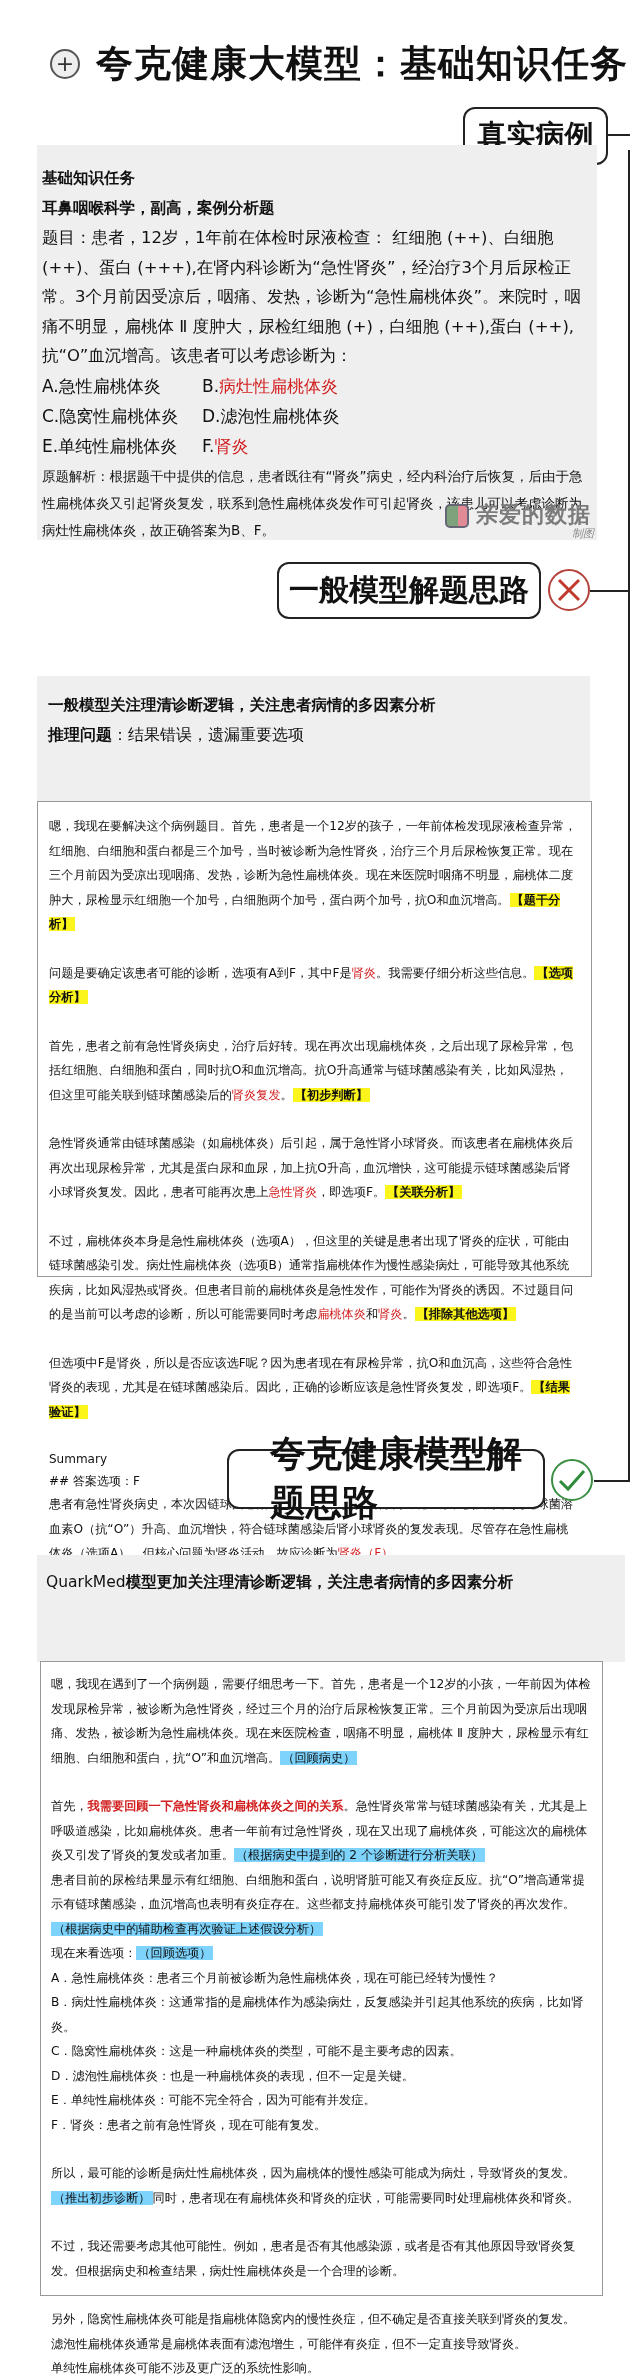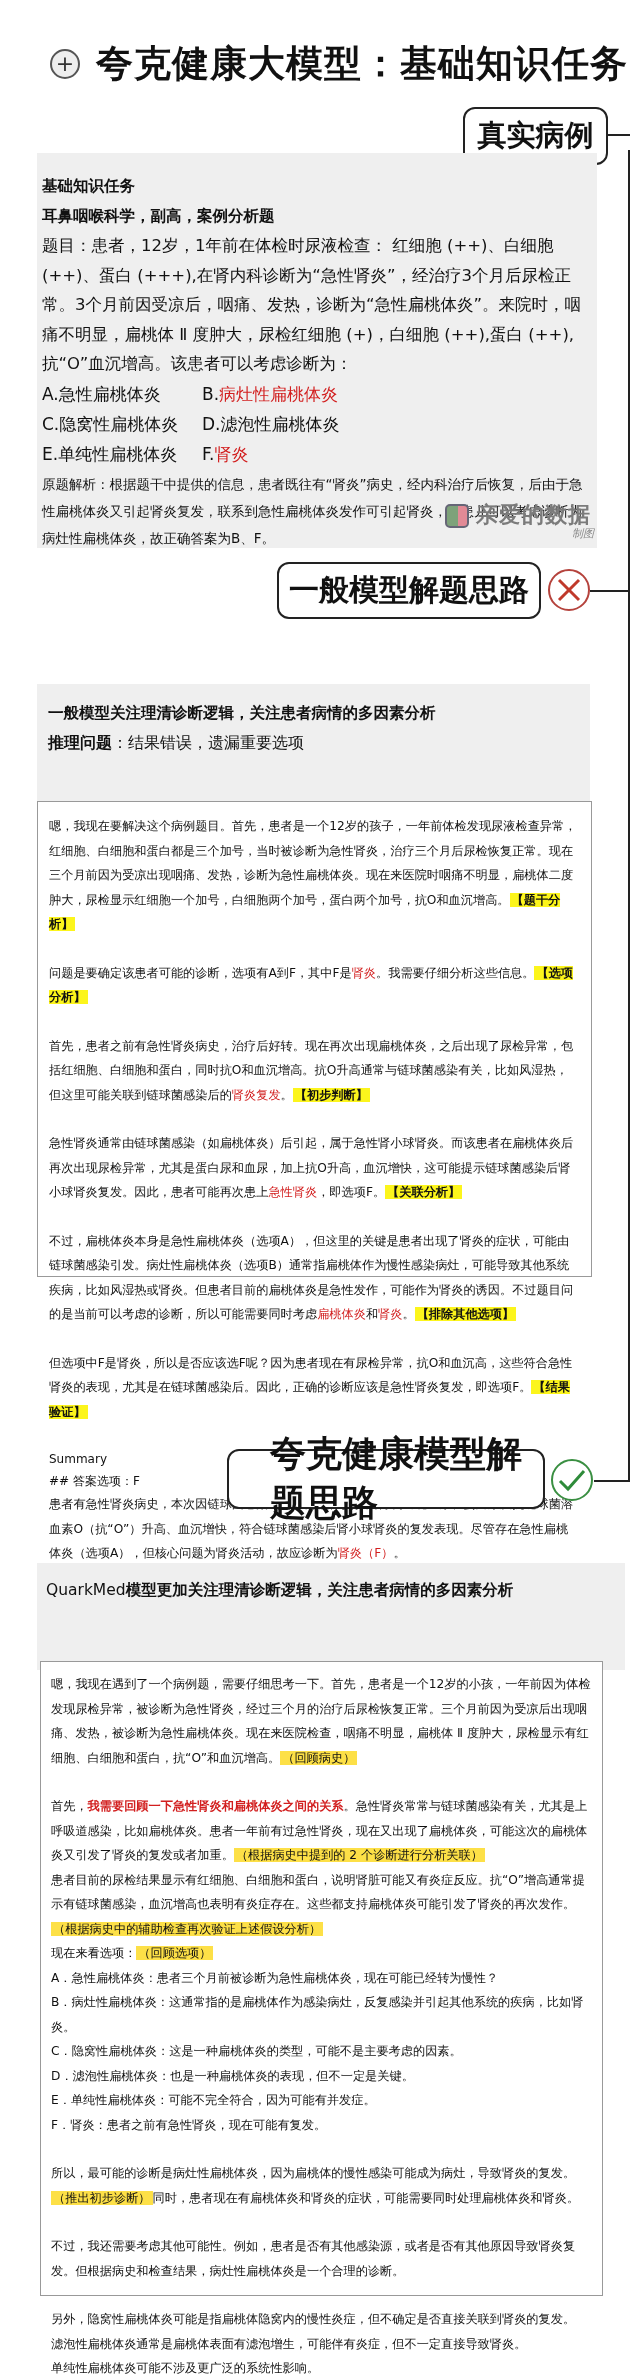--- a/index.html
+++ b/index.html
@@ -28,21 +28,21 @@
     display: flex; align-items: center; justify-content: center;
     font-weight: bold; color: #111;
   }
   .label-real { left: 463px; top: 107px; width: 145px; height: 58px; font-size: 29px; }
   .label-general { left: 277px; top: 562px; width: 264px; height: 57px; font-size: 30px; }
   .label-quark { left: 227px; top: 1449px; width: 318px; height: 60px; font-size: 36px; padding-left: 41px; }
 
   .cross-icon, .check-icon { width: 46px; height: 46px; }
 
   
-  .gray { background: #efefef; margin-top: 8px; }
+  .gray { background: #efefef; }
   .case-panel { left: 37px; top: 145px; width: 560px; height: 395px; padding: 18px 7px 0 5px; }
   .case-panel .h { font-size: 15.5px; font-weight: bold; line-height: 30px; }
   .case-panel .p { font-size: 16.5px; line-height: 29.5px; }
   .opts { display: grid; grid-template-columns: 160px 200px; font-size: 17px; line-height: 30px; }
   .red { color: #d21f1f; }
   .analysis { font-size: 13.5px; line-height: 27px; margin-top: 2px; }
 
   .watermark { left: 440px; top: 502px; width: 160px; height: 38px; }
   .wm-logo {
     position: absolute; left: 5px; top: 2px; width: 24px; height: 24px; border-radius: 5px;
@@ -58,21 +58,21 @@
 
   
   .reason {
     border: 1.5px solid #999; background: #fff; font-size: 12.2px; line-height: 24.5px; color: #111;
   }
   .gen-reason { left: 37px; top: 801px; width: 555px; height: 476px; padding: 12px 11px; }
   .quark-reason { left: 40px; top: 1661px; width: 563px; height: 635px; padding: 10px 10px; }
   .reason .para { margin-bottom: 24px; }
   .reason .para.tight { margin-bottom: 0; }
   .hl { background: #fcf51c; font-weight: bold; padding: 0 2px; }
-  .hl-n { background: #fde047; padding: 0 2px; }
+  .hl-n { background: #7dd3fc; padding: 0 2px; }
   .summary-title { font-size: 12px; line-height: 22px; }
 
   .quark-panel { left: 37px; top: 1555px; width: 588px; height: 107px; padding: 12px 9px; }
   .quark-panel .h { font-size: 15.5px; font-weight: bold; line-height: 30px; }
   .quark-panel .p { font-size: 16px; line-height: 30px; }
 </style>
 </head>
 <body>
 
 <div class="abs title-row">

